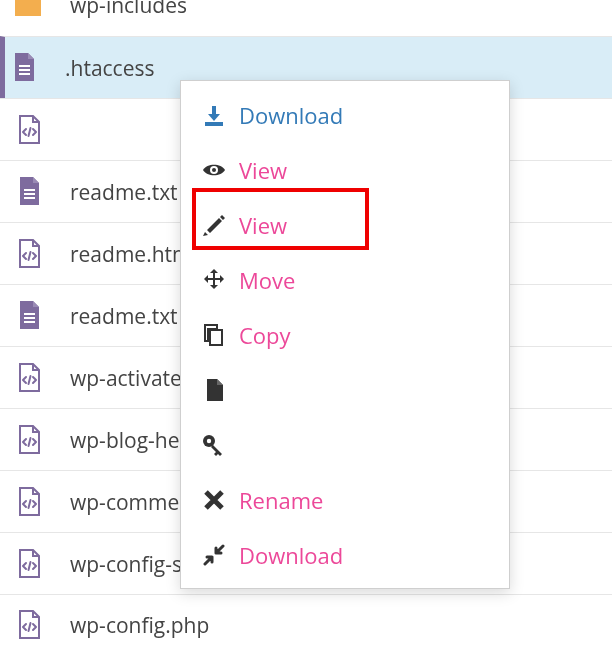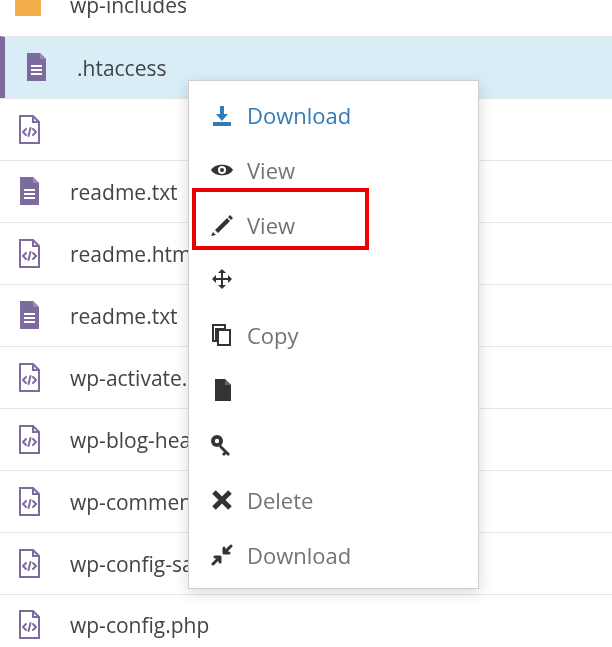--- a/index.html
+++ b/index.html
@@ -23,51 +23,51 @@
     height: 62px;
     padding-left: 14px;
     border-top: 1px solid #e6e6e6;
     cursor: pointer;
   }
   .row:first-child { border-top: none; }
   .row.bottom-border { border-bottom: 1px solid #e6e6e6; }
   .row.selected {
     background: #D9EDF7;
     border-left: 5px solid #7E6B9E;
-    padding-left: 16px;
+    padding-left: 4px;
   }
   .file-icon {
     width: 30px;
     display: flex;
     align-items: center;
     justify-content: center;
     margin-right: 26px;
   }
   .file-name {
     font-size: 21px;
     color: #444;
     white-space: nowrap;
   }
   .context-menu {
     position: absolute;
     top: 80px;
-    left: 188px;
-    width: 291px;
+    left: 180px;
+    width: 330px;
     background: #fff;
     border: 1px solid #cfcfcf;
     box-shadow: 0 4px 14px rgba(0,0,0,0.15);
     padding: 6px 0;
     z-index: 10;
   }
   .menu-item {
     display: flex;
     align-items: center;
     height: 55px;
     padding: 0 20px;
-    color: #737373;
+    color: #ec4899;
     font-size: 22px;
     cursor: pointer;
     position: relative;
   }
   .menu-item .mi-icon {
     width: 26px;
     display: flex;
     align-items: center;
     justify-content: center;
     margin-right: 12px;
@@ -271,20 +271,21 @@
         </svg>
       </span>
     <span>View</span>
   </div>
   <div class="menu-item">
     <span class="mi-icon">
         <svg width="24" height="24">
           <use href="#ico-move"></use>
         </svg>
       </span>
+    <span>Move</span>
   </div>
   <div class="menu-item">
     <span class="mi-icon">
         <svg width="22" height="24">
           <use href="#ico-copy"></use>
         </svg>
       </span>
     <span>Copy</span>
   </div>
   <div class="menu-item">
@@ -300,21 +301,21 @@
           <use href="#ico-key"></use>
         </svg>
       </span>
   </div>
   <div class="menu-item">
     <span class="mi-icon">
         <svg width="22" height="22">
           <use href="#ico-x"></use>
         </svg>
       </span>
-    <span>Delete</span>
+    <span>Rename</span>
   </div>
   <div class="menu-item">
     <span class="mi-icon">
         <svg width="22" height="22">
           <use href="#ico-compress"></use>
         </svg>
       </span>
     <span>Download</span>
   </div>
 </div>

